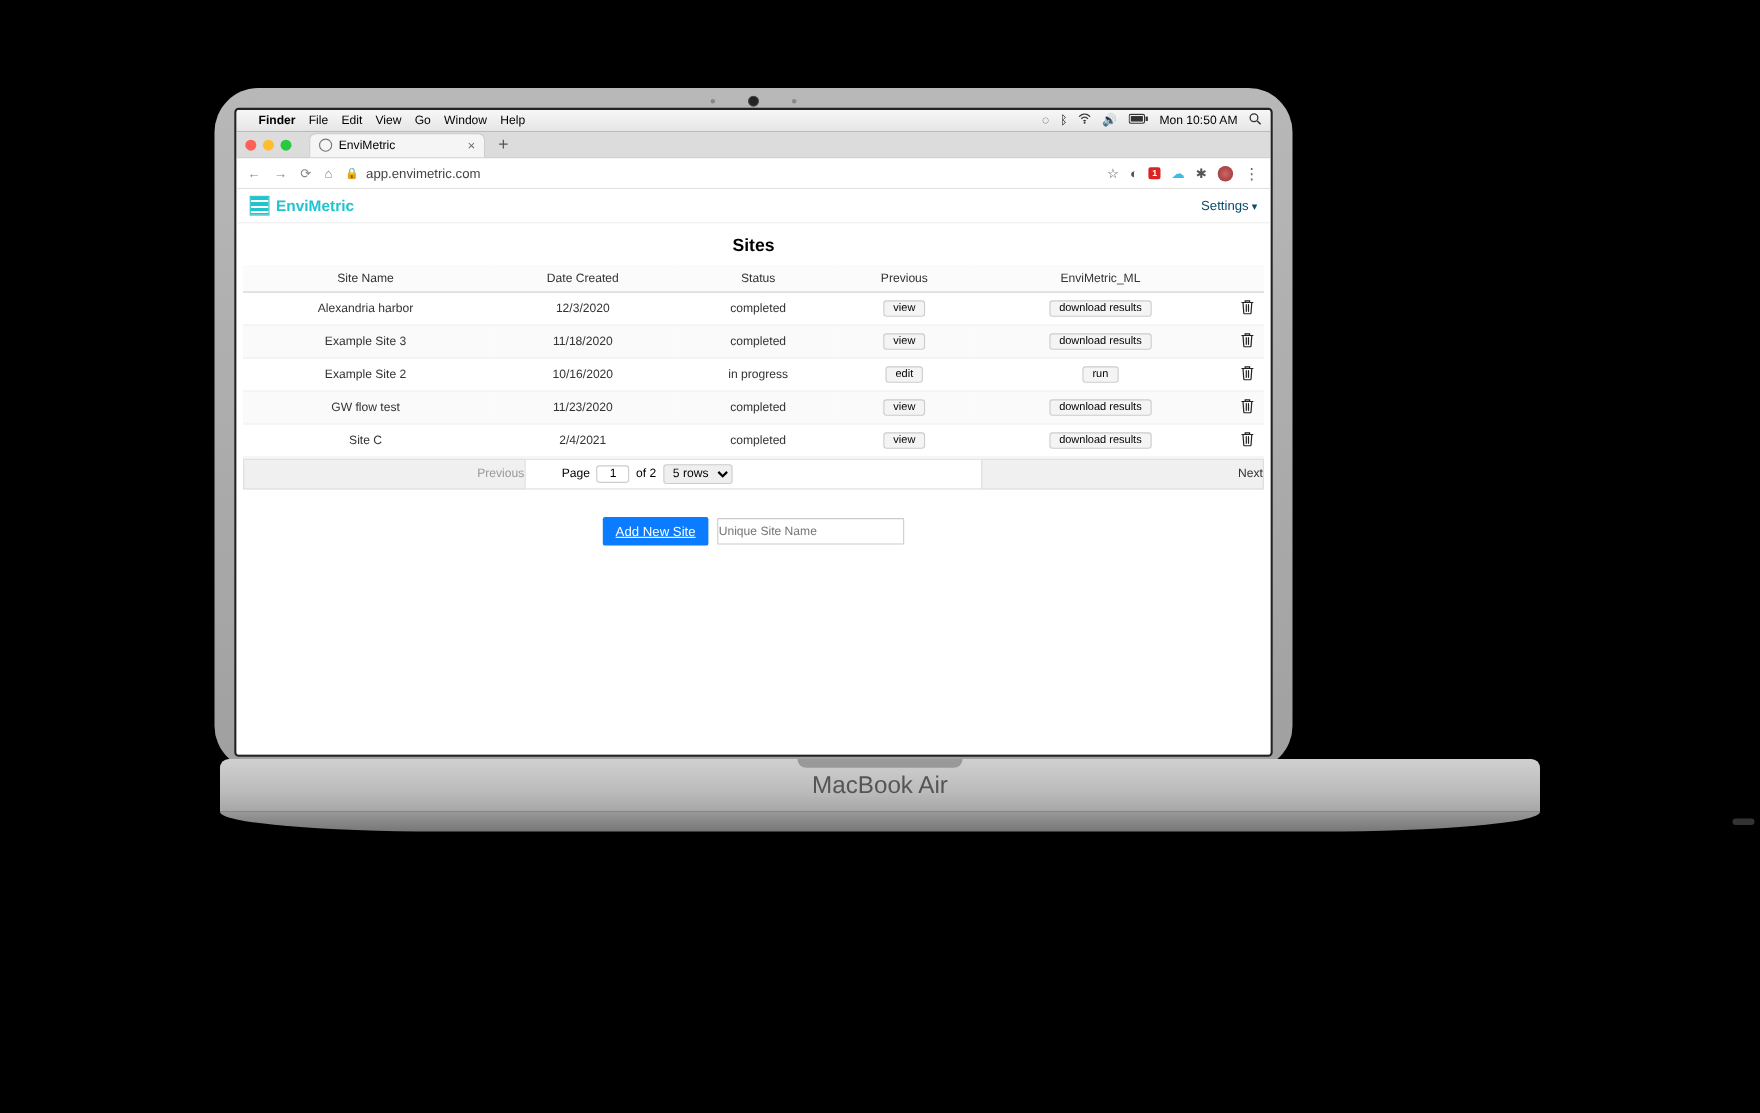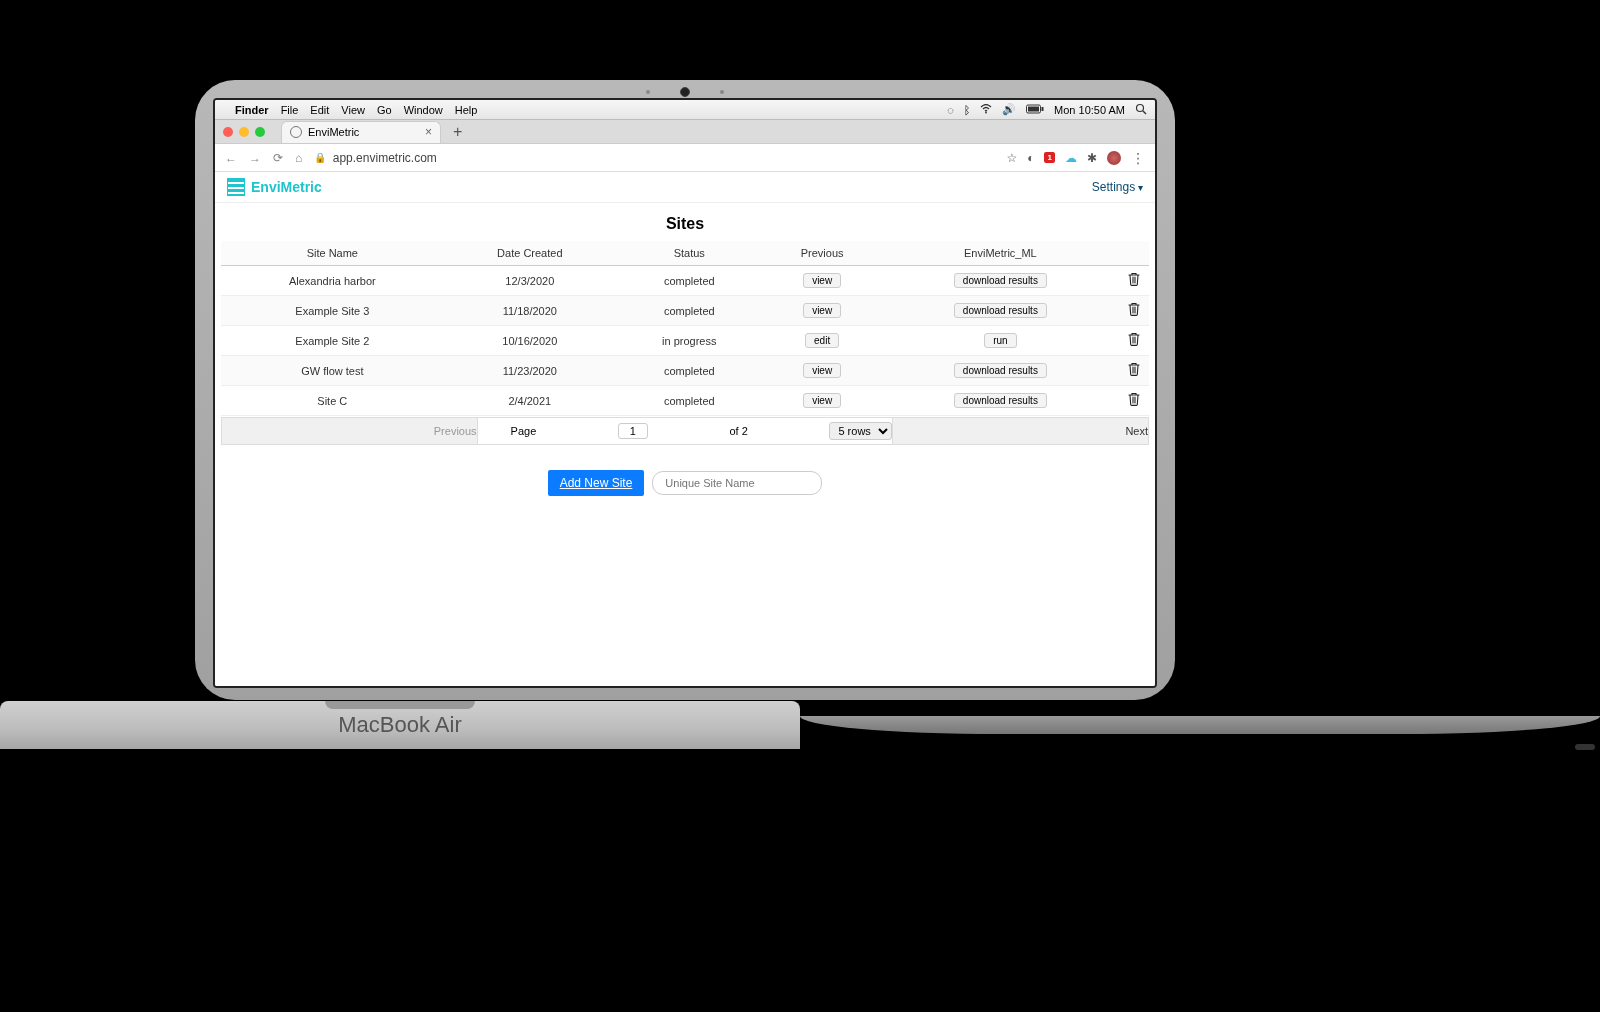--- a/index.html
+++ b/index.html
@@ -52,21 +52,21 @@
       display: flex;
       flex-direction: column;
     }
     .laptop-base {
       position: absolute;
       left: 0;
       top: 690px;
       width: 1600px;
       height: 70px;
       display: flex;
-      flex-direction: row;
+      flex-direction: column;
       align-items: center;
     }
     .laptop-base-top {
       width: 1200px;
       height: 48px;
       background: linear-gradient(180deg, #d0d0d0 0%, #bcbcbc 60%, #a6a6a6 100%);
       border-radius: 8px 8px 0 0;
       display: flex;
       justify-content: center;
       align-items: center;
@@ -248,21 +248,21 @@
       text-align: right;
       height: 28px;
       line-height: 26px;
       color: #999;
       cursor: pointer;
     }
     .pag-btn.enabled { color: #333; }
     .pag-center {
       flex: 1.5;
       display:flex;
-      justify-content:space-between;
+      justify-content:flex-start;
       align-items:center;
       gap:6px;
       background:#fff;
       border-top:1px solid #ddd;
       border-bottom:1px solid #ddd;
       height:28px;
       padding-left:33px;
     }
     .page-num-input {
       width: 30px; text-align:center;
@@ -286,22 +286,22 @@
       color:#fff;
       border:none;
       border-radius:2px;
       padding:6px 12px;
       font-size:12px;
       cursor:pointer;
       text-decoration:underline;
     }
     .new-name-input {
       border:1px solid #ccc;
-      border-radius:11px;
-      padding:5px 12px;
+      border-radius:1px;
+      padding:5px 0;
       font-size:11px;
       width: 170px;
       color:#999;
     }
   </style>
 </head>
 <body>
 
 <div class="laptop-outer">
   <div class="laptop-camera-row">

